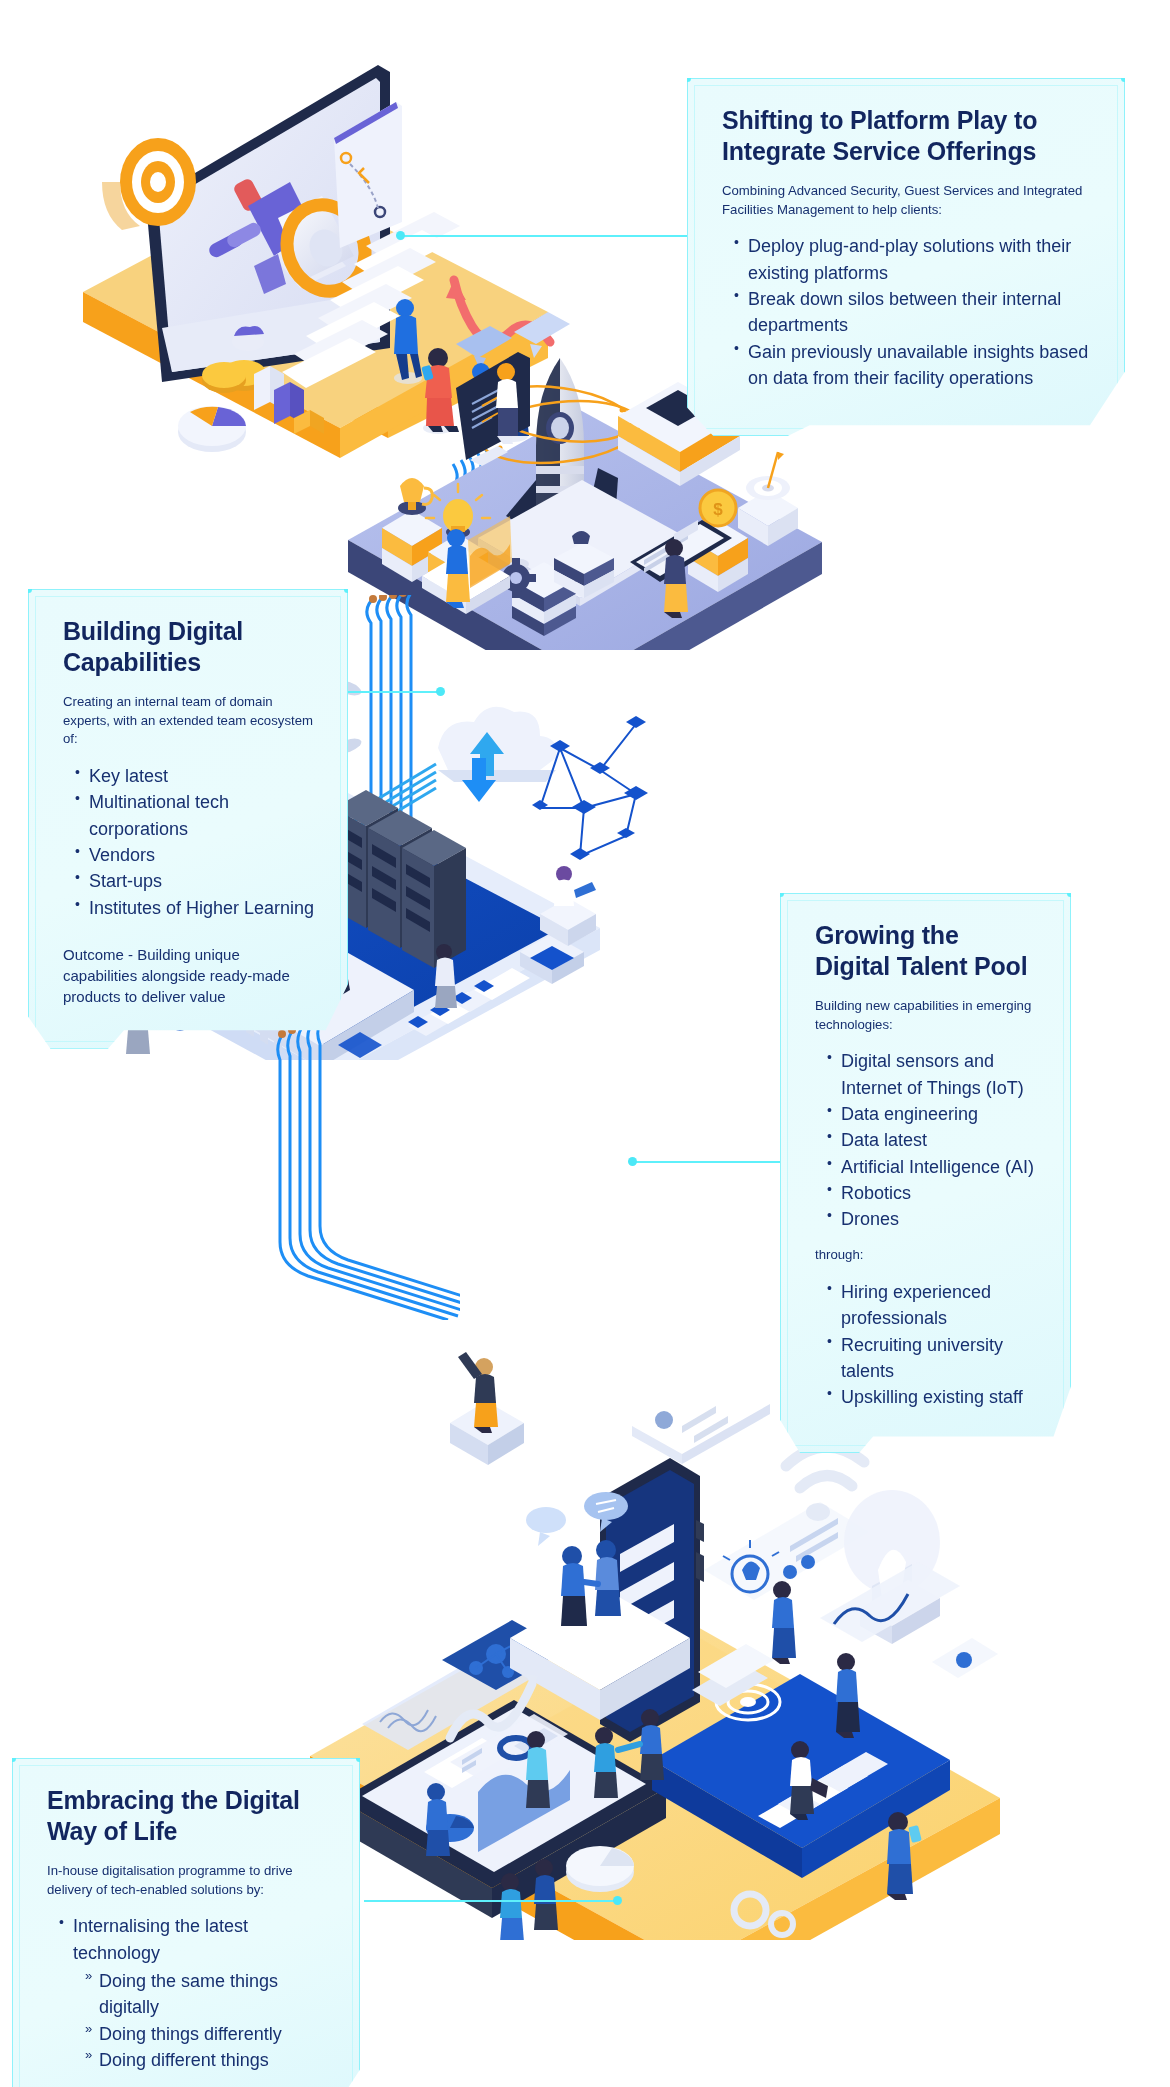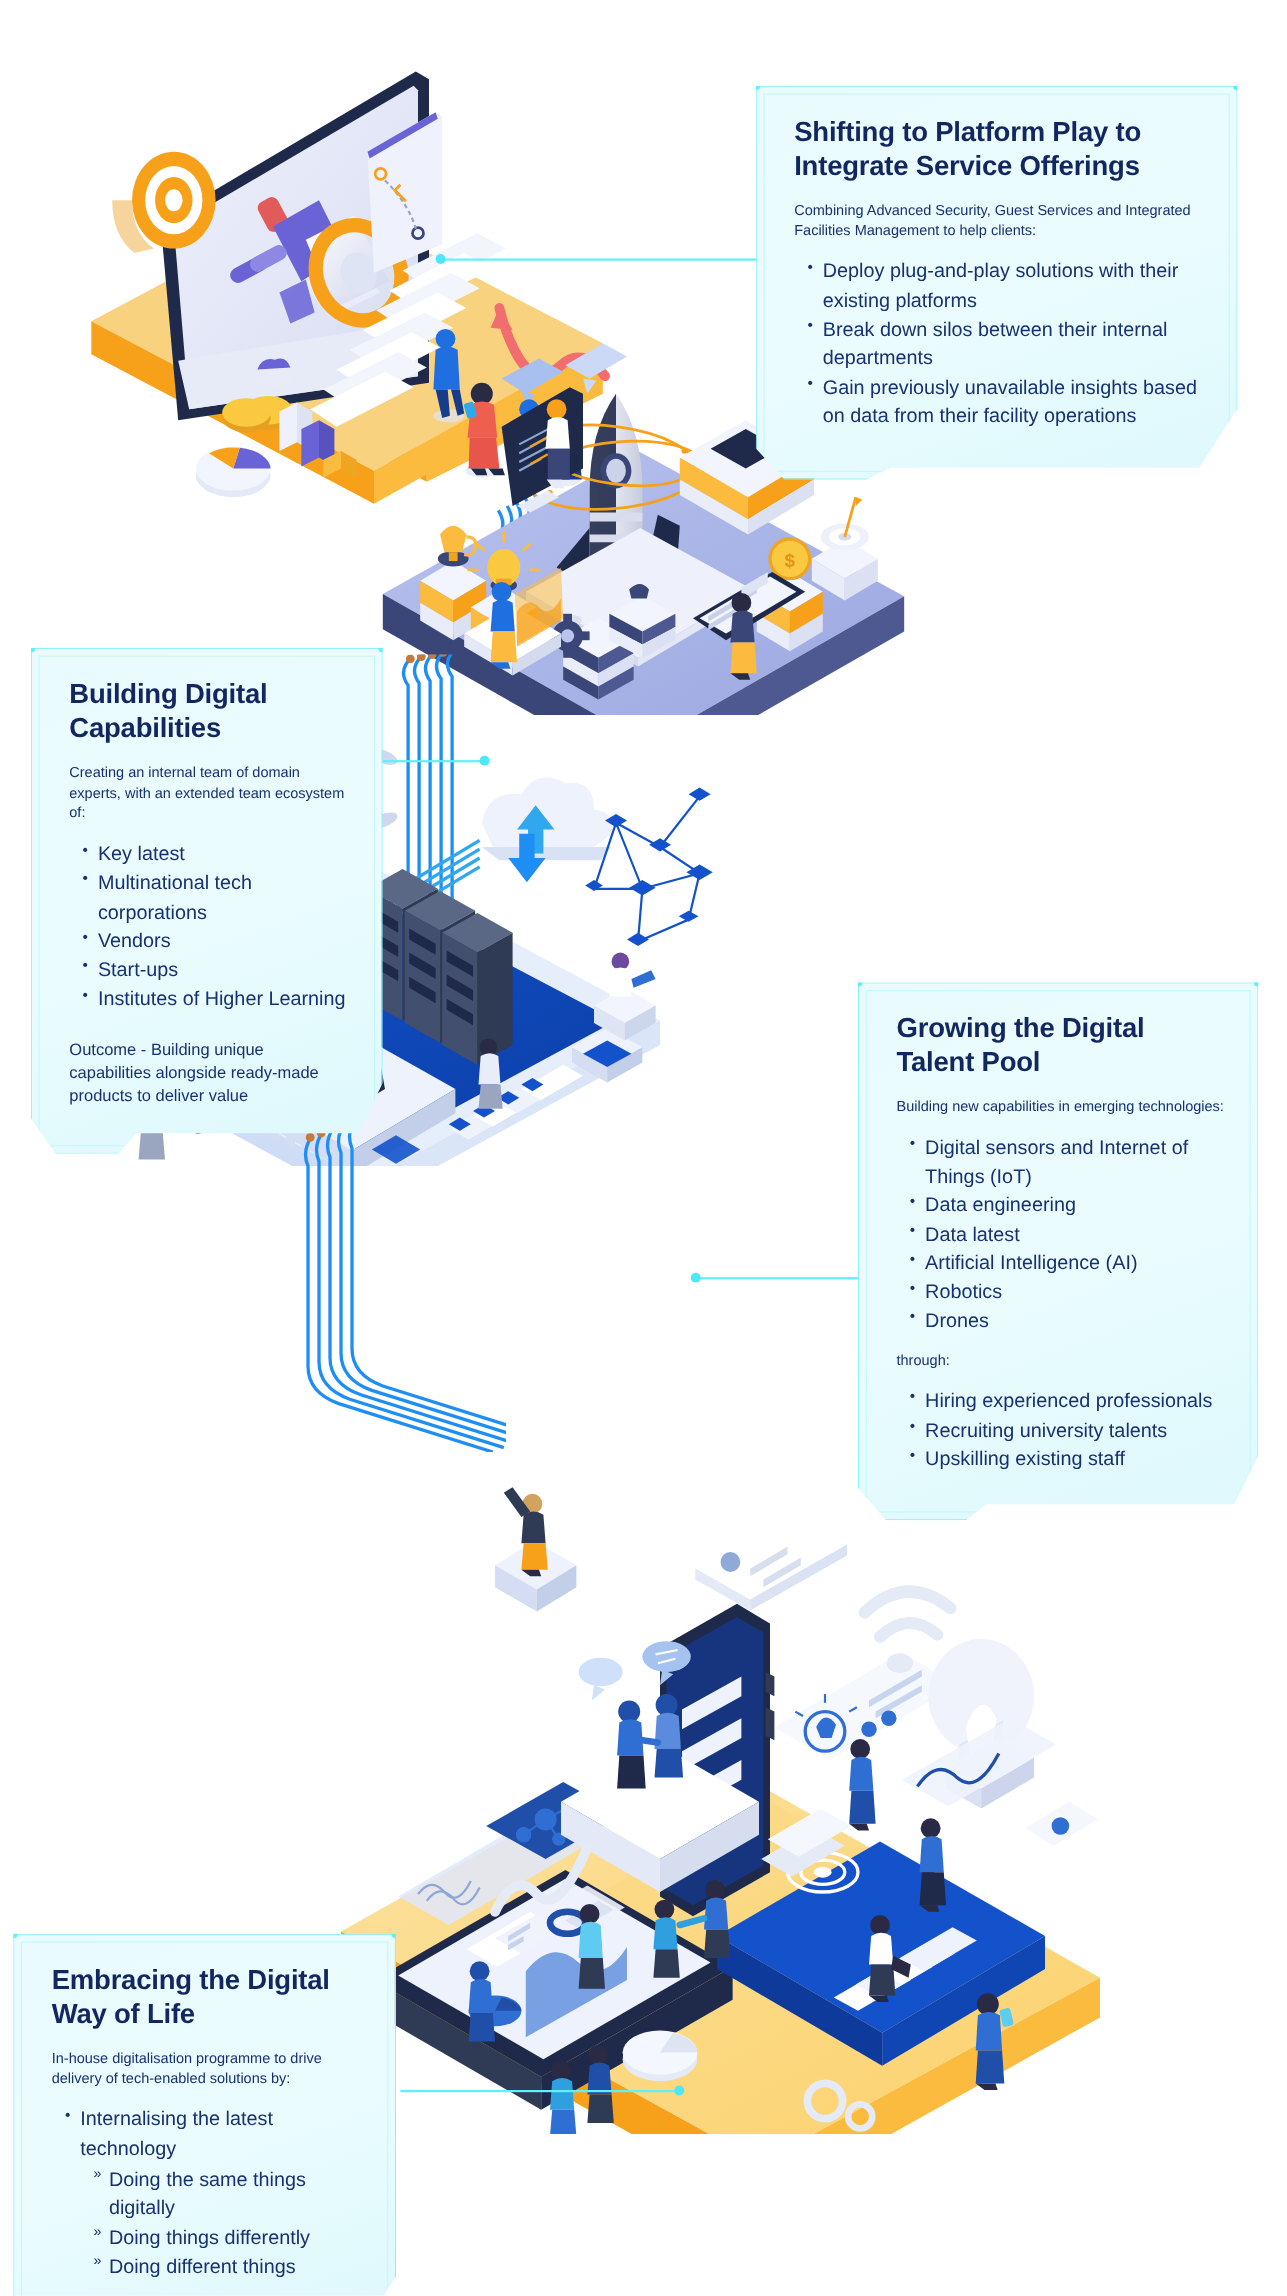--- a/index.html
+++ b/index.html
@@ -62,21 +62,21 @@
     left: 687px; top: 78px; width: 438px; min-height: 250px;
     clip-path: polygon(0 0, 100% 0, 100% 82%, 92% 97%, 28% 97%, 23% 100%, 6% 100%, 0 92%);
     padding-bottom: 44px;
   }
   #box2 {
     left: 28px; top: 589px; width: 320px;
     clip-path: polygon(0 0, 100% 0, 100% 86%, 93% 96%, 30% 96%, 25% 100%, 7% 100%, 0 93%);
     padding-bottom: 40px;
   }
   #box3 {
-    left: 780px; top: 893px; width: 364px;
+    left: 780px; top: 893px; width: 291px;
     clip-path: polygon(0 0, 100% 0, 100% 88%, 94% 97%, 32% 97%, 27% 100%, 7% 100%, 0 94%);
     padding-bottom: 42px;
   }
   #box4 {
     left: 12px; top: 1758px; width: 348px;
     clip-path: polygon(0 0, 100% 0, 100% 87%, 94% 96%, 30% 96%, 25% 100%, 7% 100%, 0 93%);
     padding-bottom: 42px;
   }
 
   

